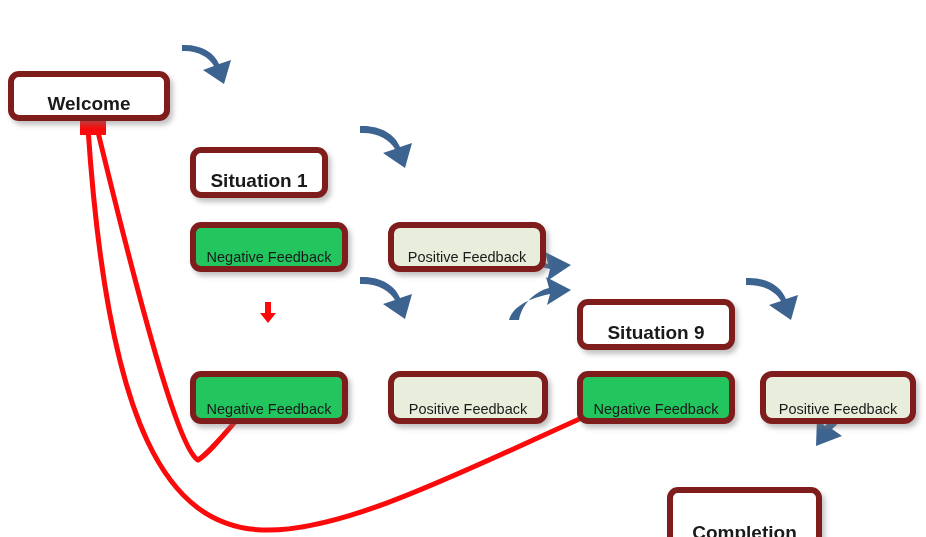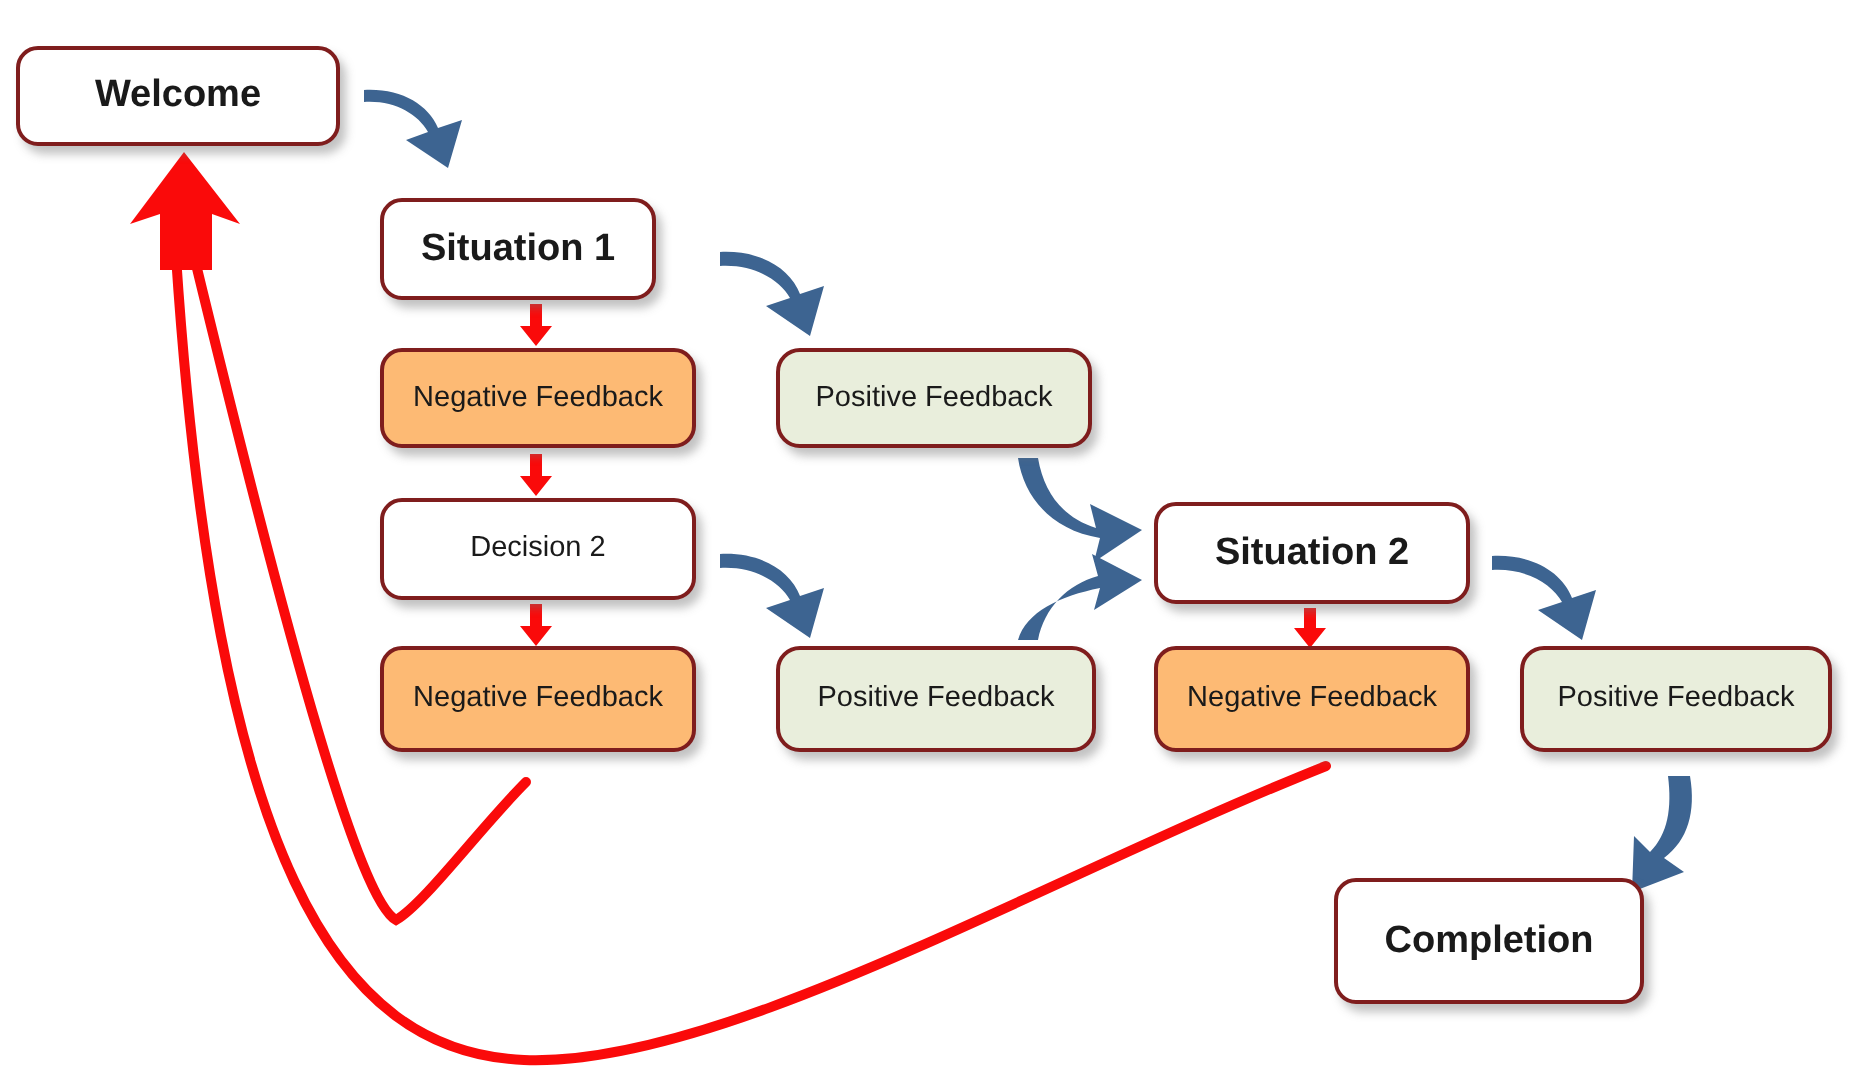--- a/index.html
+++ b/index.html
@@ -21,40 +21,41 @@
     position: absolute;
     left: 0;
     top: 0;
     width: 926px;
     height: 537px;
     pointer-events: none;
   }
   .node {
     position: absolute;
     box-sizing: border-box;
-    border: 2px solid #7f1d1d;
+    border: 6px solid #7f1d1d;
     border-radius: 11px;
     background: #ffffff;
     display: flex;
-    align-items: center;
+    align-items: flex-end;
     justify-content: center;
     text-align: center;
     color: #1a1a1a;
     box-shadow: 3px 4px 5px rgba(120,120,120,0.45);
+    margin-top: 48px;
   }
   .node.strong {
     font-weight: bold;
     font-size: 19px;
   }
   .node.plain {
     font-weight: normal;
     font-size: 14.5px;
   }
   .node.negative {
-    background: #fdba74;
+    background: #22c55e;
   }
   .node.positive {
     background: #e9eedc;
     border-radius: 12px;
   }
   .node .label {
     line-height: 1.15;
     padding: 0 6px;
   }
 </style>
@@ -128,34 +129,31 @@
   </div>
 
   <div class="node plain negative" style="left:190px; top:174px; width:158px; height:50px;">
     <span class="label">Negative Feedback</span>
   </div>
 
   <div class="node plain positive" style="left:388px; top:174px; width:158px; height:50px;">
     <span class="label">Positive Feedback</span>
   </div>
 
-  <div class="node plain" style="left:190px; top:249px; width:158px; height:51px;">
-    <span class="label">Decision 2</span>
-  </div>
 
   <div class="node plain negative" style="left:190px; top:323px; width:158px; height:53px;">
     <span class="label">Negative Feedback</span>
   </div>
 
   <div class="node plain positive" style="left:388px; top:323px; width:160px; height:53px;">
     <span class="label">Positive Feedback</span>
   </div>
 
   <div class="node strong" style="left:577px; top:251px; width:158px; height:51px;">
-    <span class="label">Situation 2</span>
+    <span class="label">Situation 9</span>
   </div>
 
   <div class="node plain negative" style="left:577px; top:323px; width:158px; height:53px;">
     <span class="label">Negative Feedback</span>
   </div>
 
   <div class="node plain positive" style="left:760px; top:323px; width:156px; height:53px;">
     <span class="label">Positive Feedback</span>
   </div>
 

